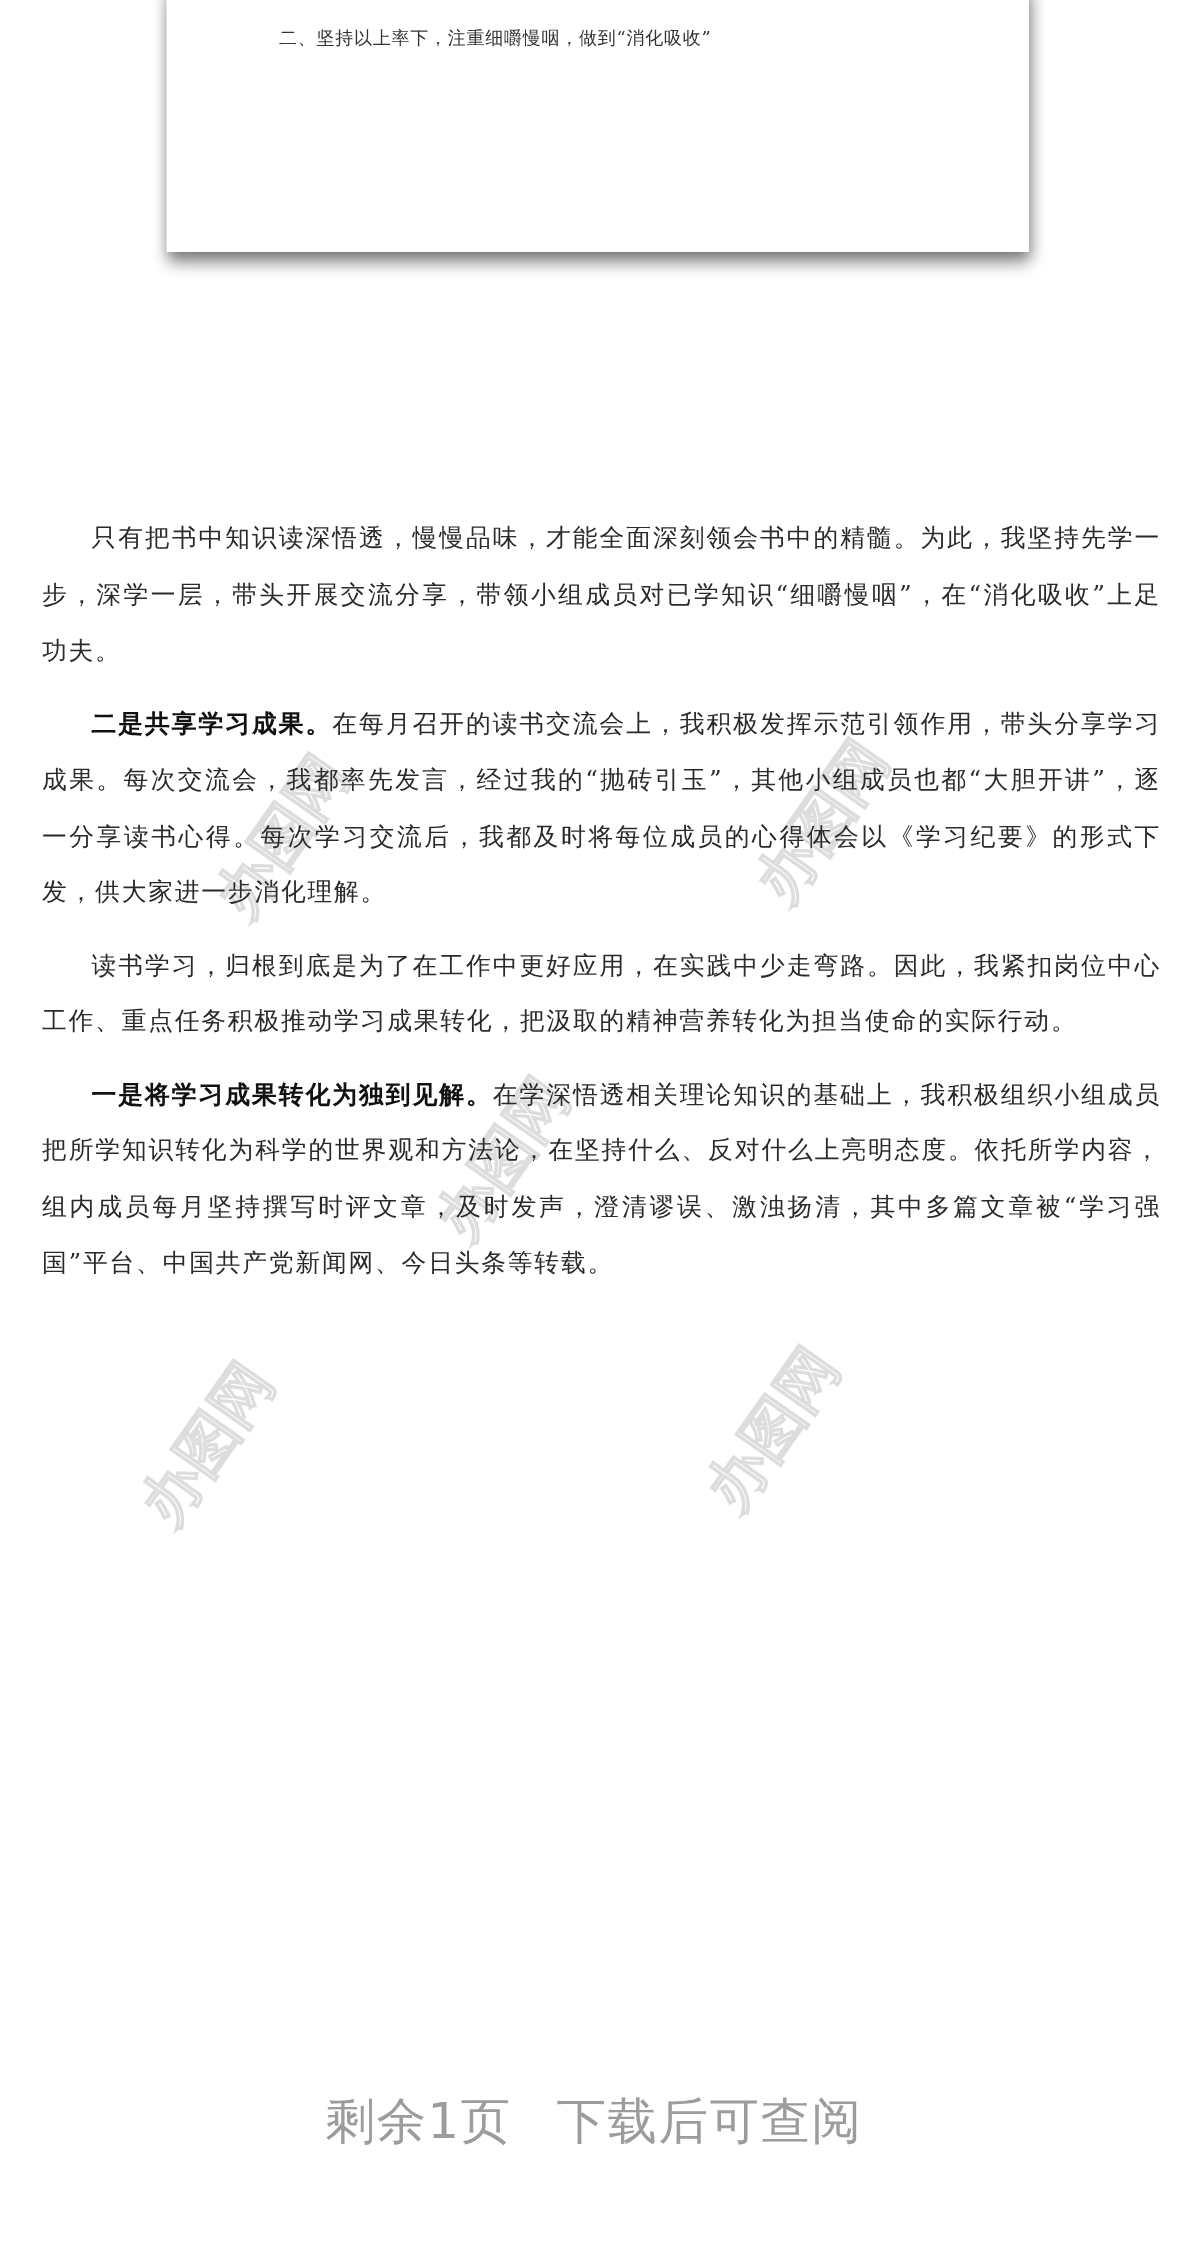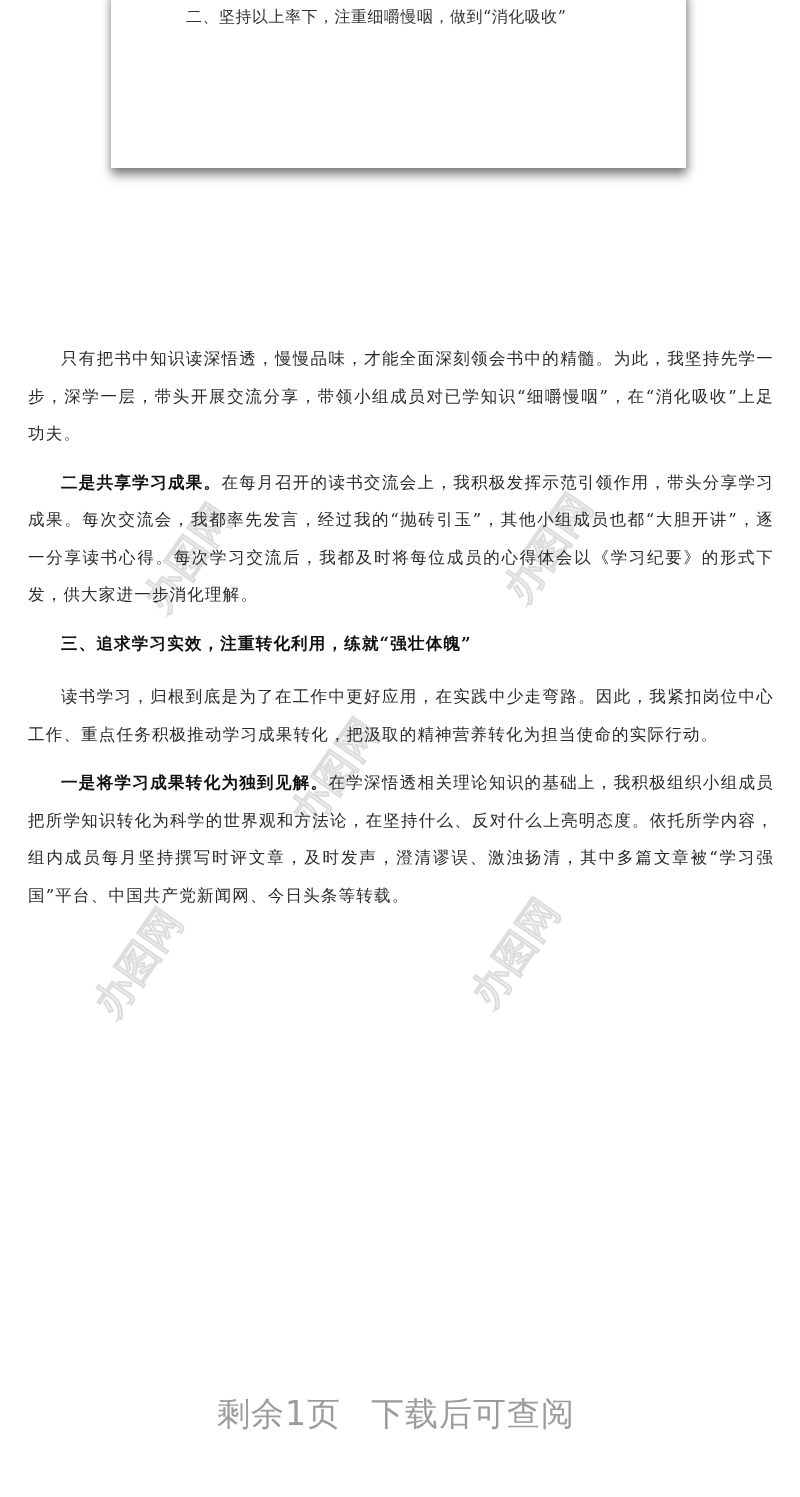--- a/index.html
+++ b/index.html
@@ -8,22 +8,22 @@
       font-family: "DejaVu Serif", "Liberation Serif", serif;
       color: #222;
     }
     
     .page-card {
       position: absolute; left: 111px; top: -10px; width: 575px; height: 178px;
       background: #fff;
       box-shadow: 0 8px 10px rgba(0,0,0,0.35), 4px 4px 8px rgba(0,0,0,0.18), -2px 2px 6px rgba(0,0,0,0.12);
     }
     .page-card .card-line {
-      position: absolute; left: 75px; top: 17px;
-      font-size: 16px; color: #333; white-space: nowrap; letter-spacing: 0.5px;
+      position: absolute; left: 75px; top: 27px;
+      font-size: 12px; color: #333; white-space: nowrap; letter-spacing: 0.5px;
     }
     
     .content { position: absolute; left: 28px; top: 340px; width: 746px; }
     .para {
       font-size: 16.5px; line-height: 37.5px; margin: 0 0 11px 0;
       text-indent: 2em; text-align: justify; letter-spacing: 1.2px; color: #2a2a2a;
     }
     .para b { font-weight: bold; color: #111; }
     .heading {
       font-size: 16.5px; line-height: 37.5px; margin: 0 0 16px 0;
@@ -53,20 +53,19 @@
 
 <div class="wm" style="left:128px; top:530px;">办图网</div>
 <div class="wm" style="left:488px; top:520px;">办图网</div>
 <div class="wm" style="left:275px; top:745px;">办图网</div>
 <div class="wm" style="left:78px; top:935px;">办图网</div>
 <div class="wm" style="left:455px; top:925px;">办图网</div>
 
 <div class="content">
   <p class="para"><b></b><span>只有把书中知识读深悟透，慢慢品味，才能全面深刻领会书中的精髓。为此，我坚持先学一步，深学一层，带头开展交流分享，带领小组成员对已学知识“细嚼慢咽”，在“消化吸收”上足功夫。</span></p>
   <p class="para"><b>二是共享学习成果。</b><span>在每月召开的读书交流会上，我积极发挥示范引领作用，带头分享学习成果。每次交流会，我都率先发言，经过我的“抛砖引玉”，其他小组成员也都“大胆开讲”，逐一分享读书心得。每次学习交流后，我都及时将每位成员的心得体会以《学习纪要》的形式下发，供大家进一步消化理解。</span></p>
-  <p class="heading">三、追求学习实效，注重转化利用，练就“强壮体魄”</p>
   <p class="para"><b></b><span>读书学习，归根到底是为了在工作中更好应用，在实践中少走弯路。因此，我紧扣岗位中心工作、重点任务积极推动学习成果转化，把汲取的精神营养转化为担当使命的实际行动。</span></p>
   <p class="para"><b>一是将学习成果转化为独到见解。</b><span>在学深悟透相关理论知识的基础上，我积极组织小组成员把所学知识转化为科学的世界观和方法论，在坚持什么、反对什么上亮明态度。依托所学内容，组内成员每月坚持撰写时评文章，及时发声，澄清谬误、激浊扬清，其中多篇文章被“学习强国”平台、中国共产党新闻网、今日头条等转载。</span></p>
 </div>
 
 <div class="more">
   <span>剩余1页</span><span class="gap"></span><span>下载后可查阅</span>
 </div>
 
 </body></html>

